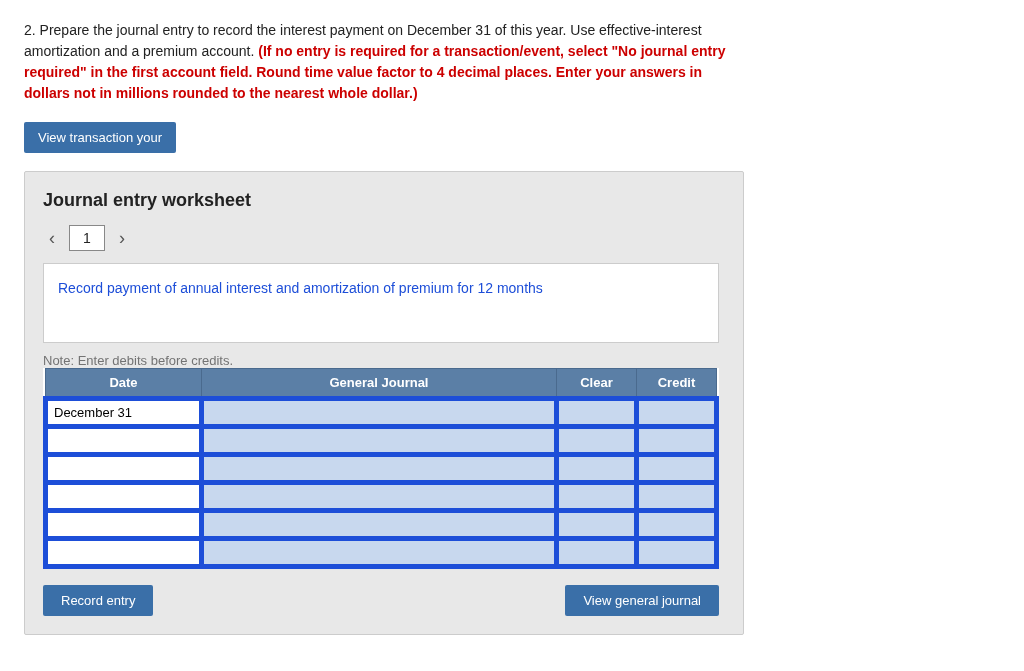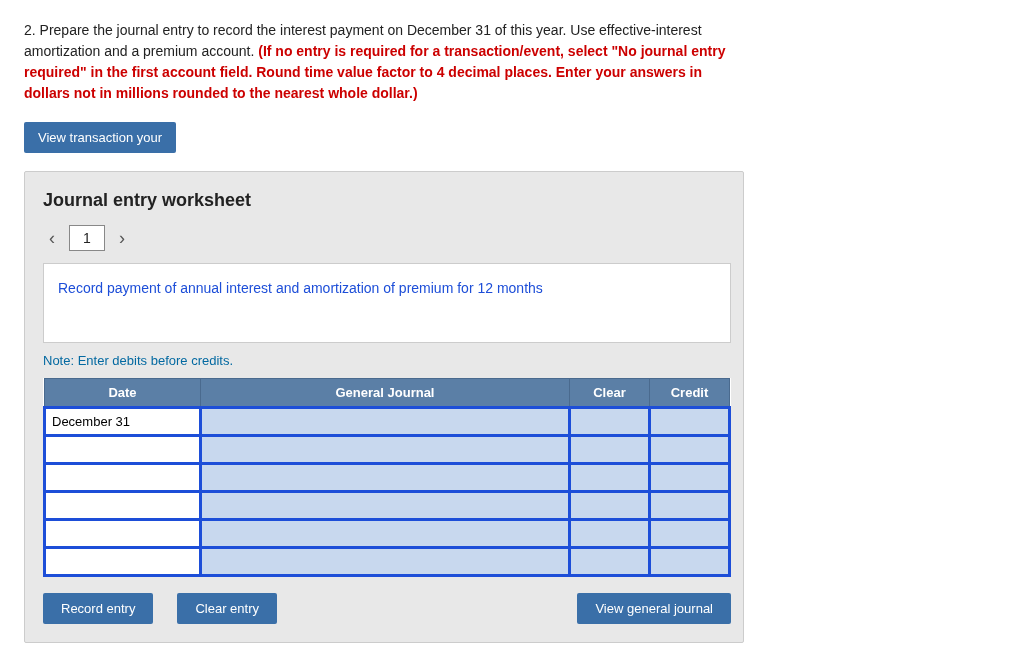--- a/index.html
+++ b/index.html
@@ -34,21 +34,21 @@
       padding: 8px 14px;
       font-size: 13px;
       cursor: pointer;
       border-radius: 2px;
       margin-bottom: 18px;
     }
 
     .worksheet-container {
       border: 1px solid #ccc;
       background: #e8e8e8;
-      padding: 18px 12px 18px 18px;
+      padding: 18px 24px 18px 18px;
       max-width: 720px;
       border-radius: 2px;
     }
 
     .worksheet-title {
       font-size: 18px;
       font-weight: bold;
       margin-bottom: 14px;
     }
 
@@ -82,23 +82,22 @@
       border: 1px solid #ccc;
       padding: 14px;
       margin-bottom: 10px;
       font-size: 14px;
       color: #1d4ed8;
       line-height: 1.5;
       min-height: 80px;
     }
 
     .note-text {
-      color: #0369a1;
-      font-size: 13px;
-      margin-bottom: 10px;
+      color: #737373;
+      font-size: 13px;
     }
 
     table {
       width: 100%;
       border-collapse: collapse;
       background: #fff;
     }
 
     thead tr th {
       background: #5b7fa6;
@@ -118,21 +117,21 @@
     thead tr th:nth-child(2) {
       text-align: center;
     }
 
     thead tr th:nth-child(3),
     thead tr th:nth-child(4) {
       width: 80px;
     }
 
     tbody tr td {
-      border: 3px solid #1d4ed8;
+      border: 5px solid #1d4ed8;
       padding: 0;
       height: 28px;
     }
 
     tbody tr td input {
       width: 100%;
       height: 100%;
       border: none;
       outline: none;
       padding: 0 6px;
@@ -250,21 +249,20 @@
           <td><input type="text" class="journal-input" style=""></td>
           <td><input type="text" class="amount-input" style=""></td>
           <td><input type="text" class="amount-input" style=""></td>
         </tr>
       </tbody>
   </table>
 
   <div class="buttons-row">
     <div class="btn-left">
       <button class="action-btn">Record entry</button>
-      <button class="action-btn">Clear entry</button>
     </div>
     <button class="action-btn">View general journal</button>
   </div>
 </div>
 
 
 
 
 
 

